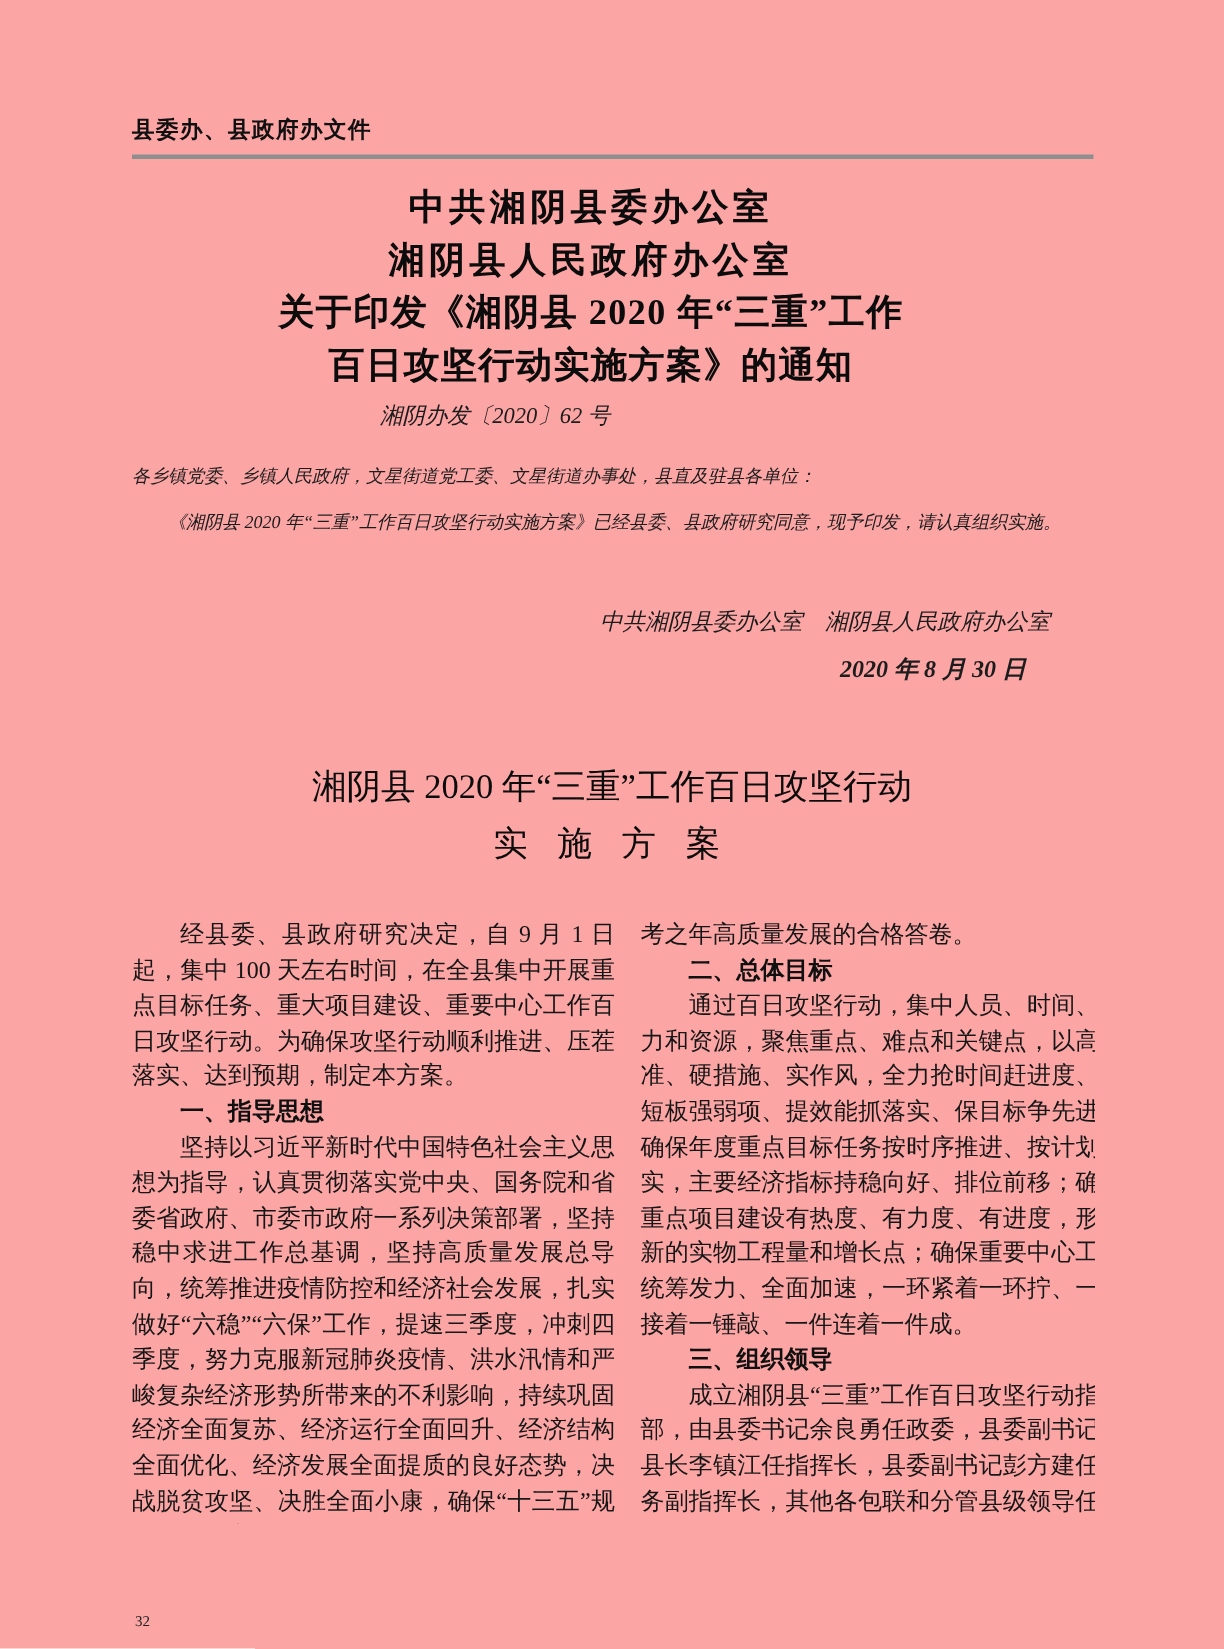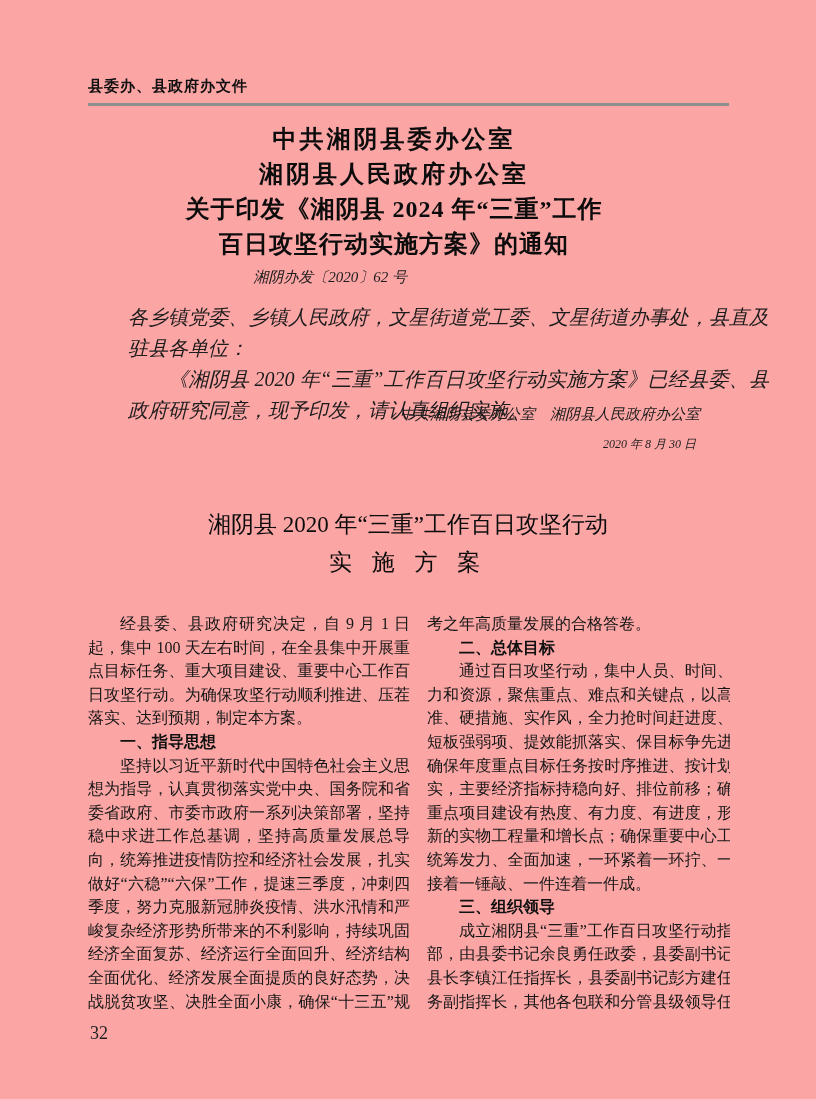--- a/index.html
+++ b/index.html
@@ -22,33 +22,32 @@
     font-weight:bold; color:#0c0c0c;
   }
   .doc-title .t-line { font-size:24px; line-height:35px; letter-spacing:3px; }
   .doc-title .t-line.tight { letter-spacing:1px; }
   .doc-number {
     position:absolute; left:0; top:268px; width:660px; text-align:center;
     font-size:15px; font-style:italic; color:#1c1c1c;
   }
   .notice {
     position:absolute; left:88px; top:302px; width:641px;
-    font-size:20px; line-height:31px; font-style:italic; color:#1c1c1c;
+    font-size:12px; line-height:31px; font-style:italic; color:#1c1c1c;
     text-align:justify;
-    margin-left:40px;
   }
   .notice .body-para { text-indent:2em; margin:0; }
   .notice .salutation { margin:0; }
   .signers {
     position:absolute; right:116px; top:405px;
     font-size:15px; font-style:italic; color:#1c1c1c;
   }
   .sign-date {
-    position:absolute; right:120px; top:436px;
-    font-size:12px; font-style:italic; color:#1c1c1c;
+    position:absolute; right:132px; top:436px;
+    font-size:16px; font-style:italic; color:#1c1c1c;font-weight:bold;
   }
   .plan-title {
     position:absolute; left:0; top:506px; width:816px; text-align:center;
     font-weight:normal; color:#0c0c0c; font-size:23px; line-height:38px;
   }
   .plan-title .spaced { letter-spacing:7px; }
   .columns {
     position:absolute; left:88px; top:612px; width:642px; height:404px;
     display:flex; gap:17px; overflow:hidden;
   }
@@ -57,35 +56,35 @@
     text-align:justify; color:#161616;
   }
   .col p { margin:0; text-indent:2em; }
   .col p.no-indent { text-indent:0; }
   .col .sec-heading {
     margin:0; font-family:"Liberation Sans","DejaVu Sans",sans-serif;
     font-weight:bold; font-size:16px; line-height:23.6px; text-indent:2em;
     color:#101010;
   }
   .page-number {
-    position:absolute; left:90px; top:1023px; font-size:18px; color:#222222;text-align:right;
+    position:absolute; left:90px; top:1076px; font-size:10px; color:#222222;text-align:right;
   }
 </style>
 </head>
 <body>
 
 <div class="page">
 
   <div class="header-label">县委办、县政府办文件</div>
   <div class="header-rule"></div>
 
   <div class="doc-title">
     <div class="t-line">中共湘阴县委办公室</div>
     <div class="t-line">湘阴县人民政府办公室</div>
-    <div class="t-line tight">关于印发《湘阴县 2024 年“三重”工作</div>
+    <div class="t-line tight">关于印发《湘阴县 2020 年“三重”工作</div>
     <div class="t-line tight">百日攻坚行动实施方案》的通知</div>
   </div>
 
   <div class="doc-number">湘阴办发〔2020〕62 号</div>
 
   <div class="notice">
     <p class="salutation">各乡镇党委、乡镇人民政府，文星街道党工委、文星街道办事处，县直及驻县各单位：</p>
     <p class="body-para">《湘阴县 2020 年“三重”工作百日攻坚行动实施方案》已经县委、县政府研究同意，现予印发，请认真组织实施。</p>
   </div>
 

